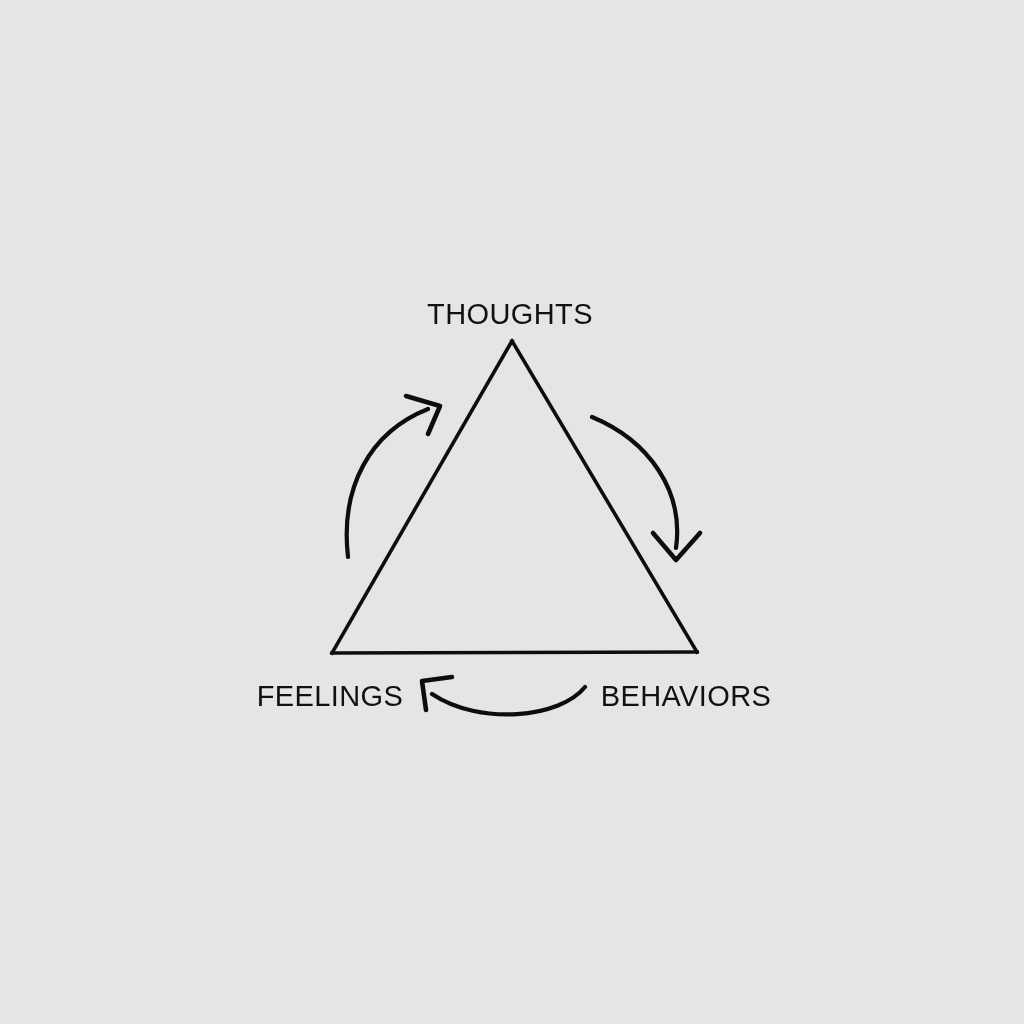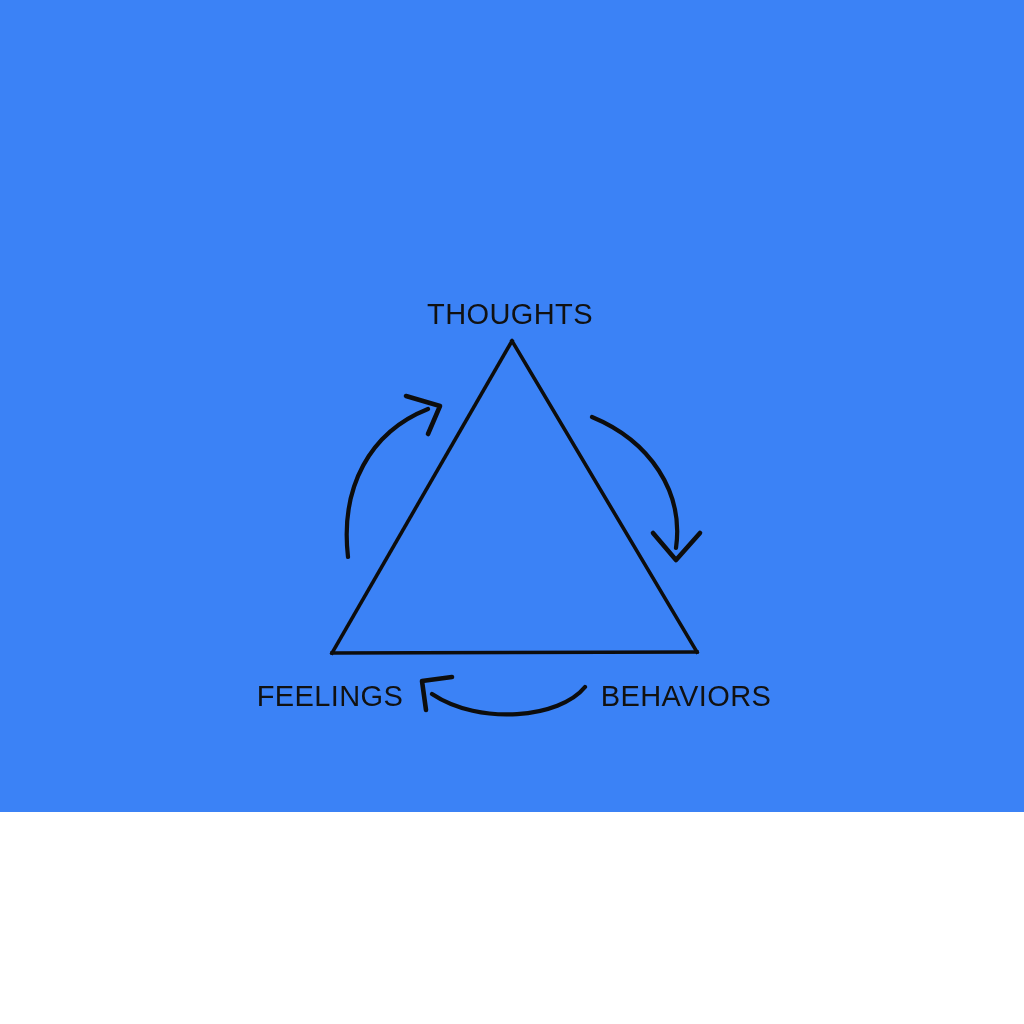--- a/index.html
+++ b/index.html
@@ -9,22 +9,22 @@
   body {
     width: 1024px;
     height: 1024px;
     background: #ffffff;
     font-family: "Liberation Sans", sans-serif;
     overflow: hidden;
   }
   #diagram-canvas {
     position: relative;
     width: 1024px;
-    height: 812px;
-    background: #3b82f6;
+    height: 1024px;
+    background: #e5e5e5;
   }
   #cbt-svg {
     position: absolute;
     top: 0;
     left: 0;
     width: 1024px;
     height: 1024px;
     display: block;
   }
   .node-label {

